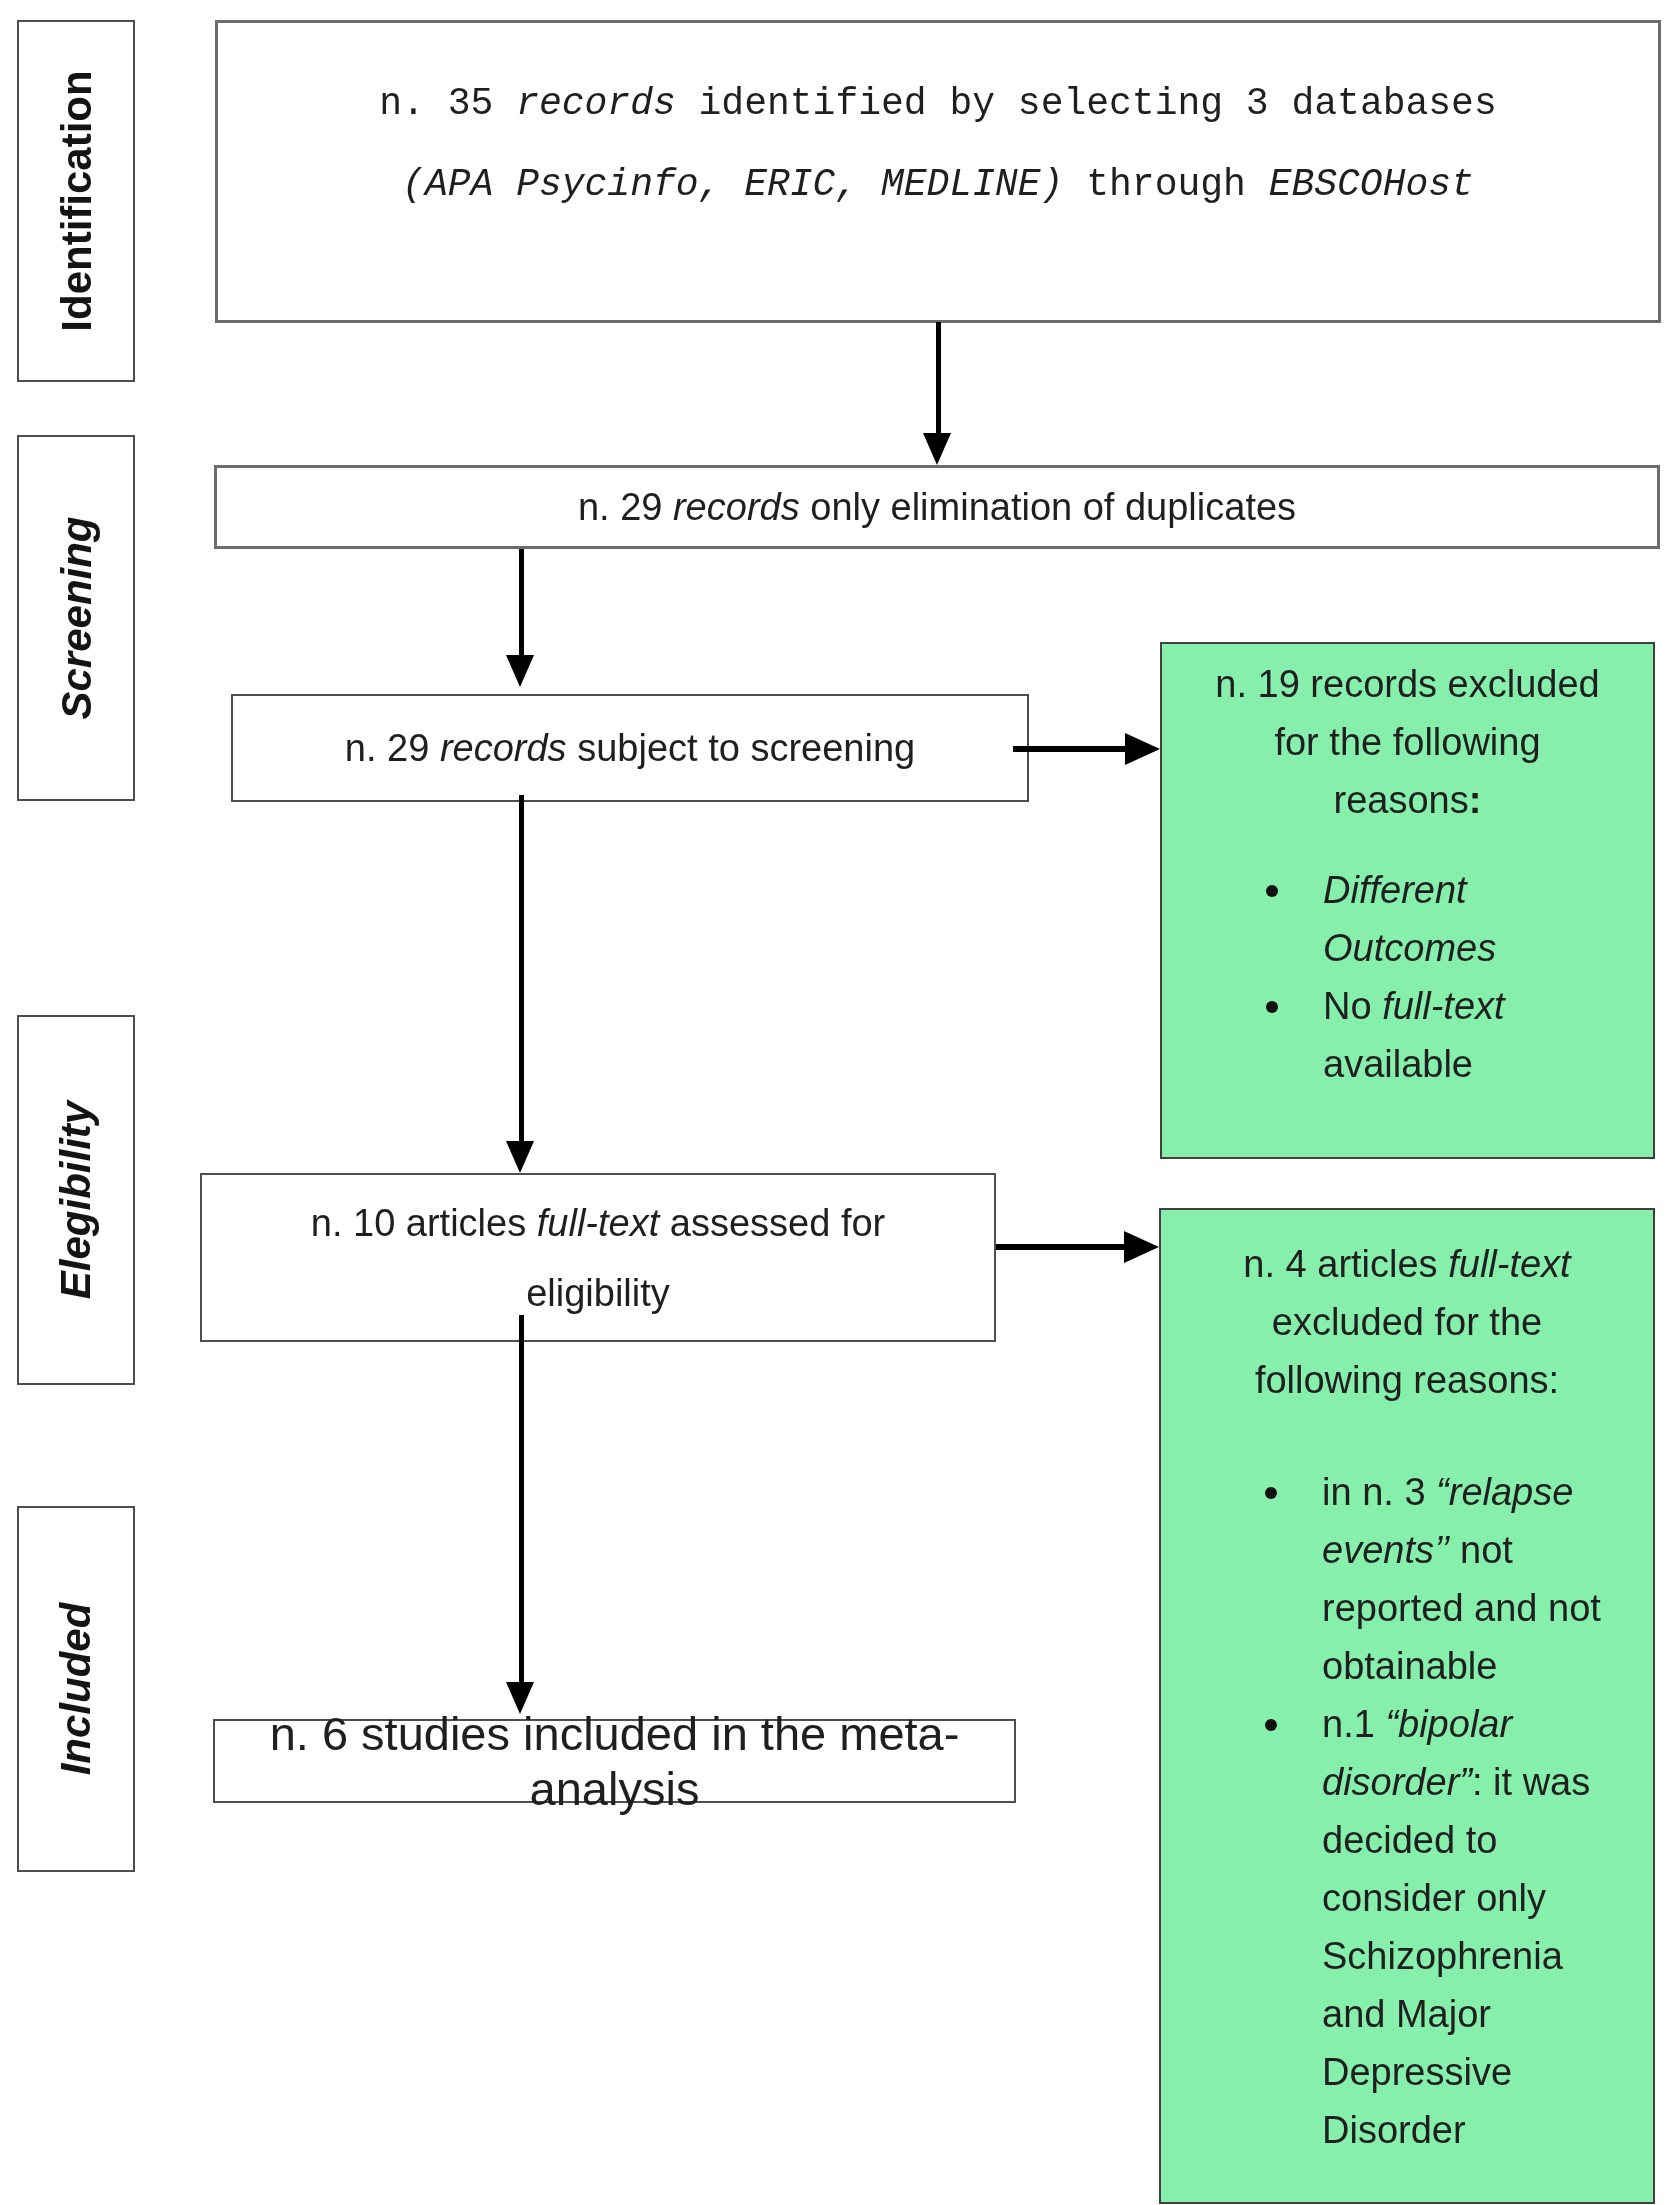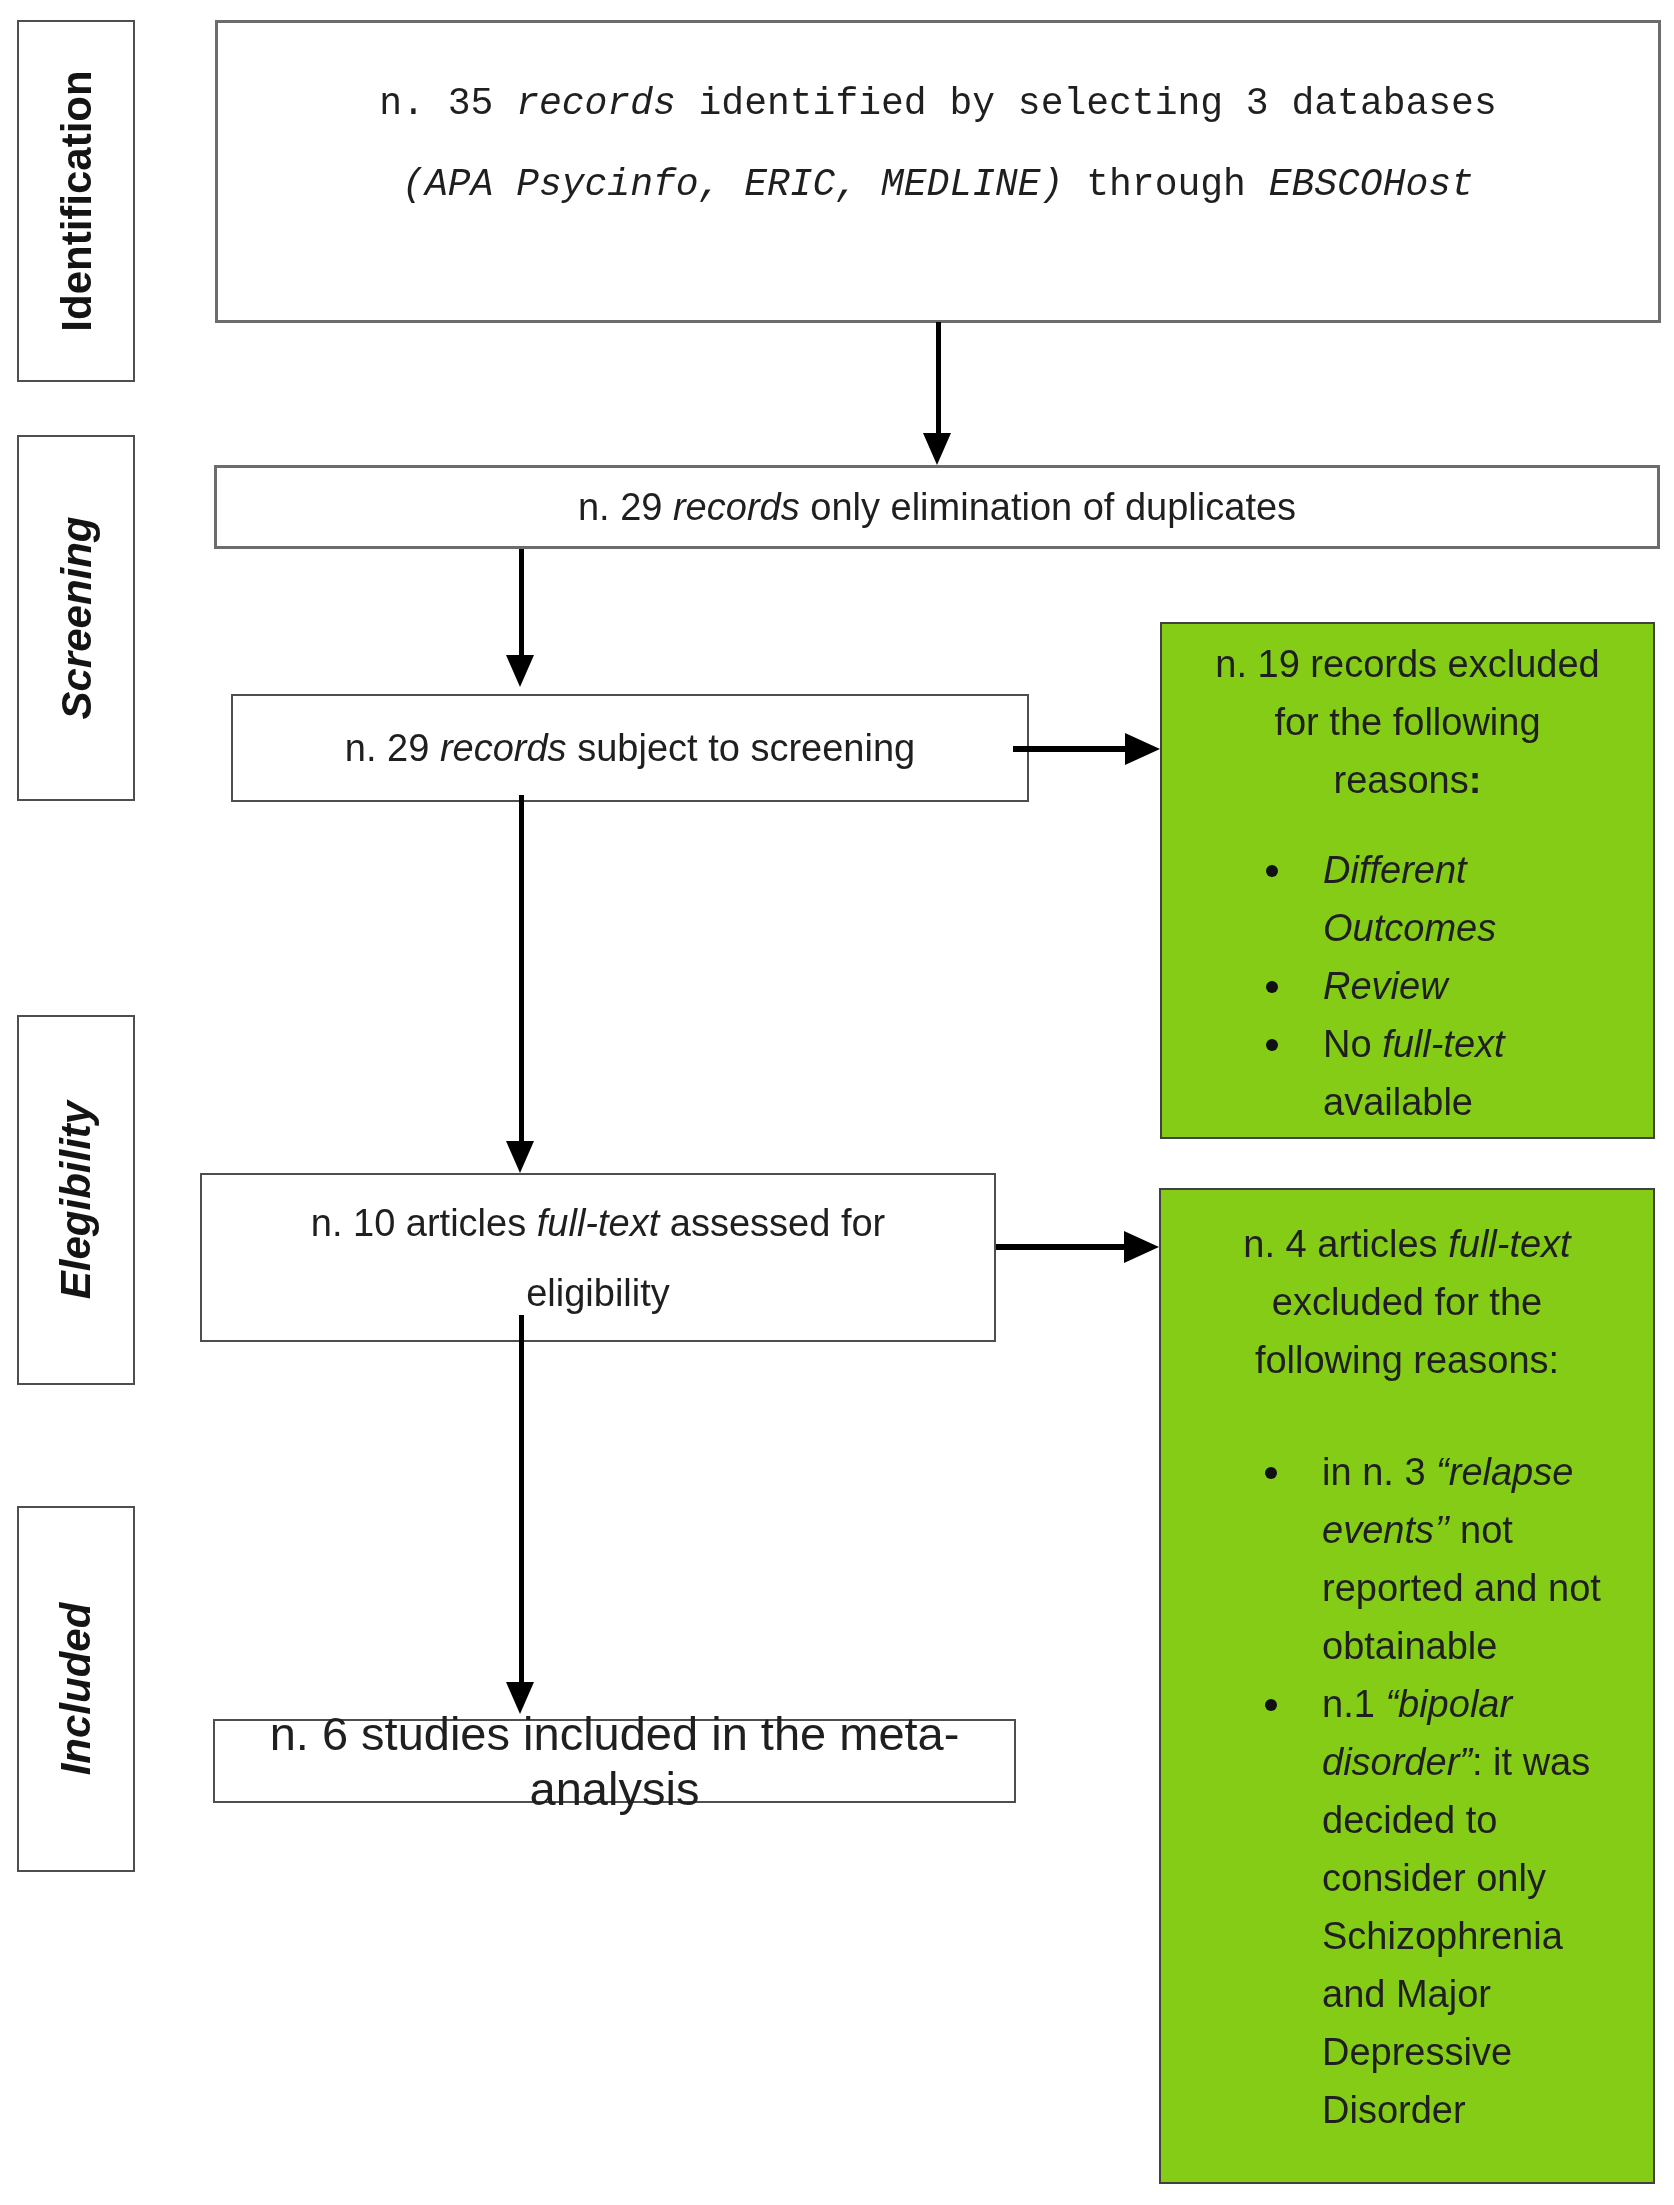--- a/index.html
+++ b/index.html
@@ -47,24 +47,25 @@
   .b-wide{border:3.5px solid #6c6c6c;}
   .b-mid{border:2.8px solid #4e4e4e;}
   #box-identified{justify-content:flex-start;padding-top:40px;line-height:81px;font-family:Liberation Mono, monospace;}
   #box-fulltext{line-height:70px;}
   #box-included-final{font-size:47px;}
   
   .rbox{
     position:absolute;
     box-sizing:border-box;
     border:2.8px solid #414141;
-    background:#84cc16;
+    background:#86efac;
     font-size:38px;
     line-height:58px;
     color:#1f1f1f;
+    margin-top:20px;
   }
   .rb-head{text-align:center;padding:11px 14px 0 14px;}
   #rbox-eligibility .rb-head{padding-top:25px;}
   .rb-list{margin-top:32px;padding:0 19.5px 0 104px;text-align:left;}
   #rbox-eligibility .rb-list{margin-top:54px;}
   .rb-item{position:relative;padding-left:57px;}
   .rb-item::before{
     content:"";
     position:absolute;
     left:0;
@@ -144,23 +145,20 @@
     <div class="rb-head">
       <div>n. 19 records excluded</div>
       <div>for the following</div>
       <div><span>reasons</span><span class="bd">:</span></div>
     </div>
     <div class="rb-list">
       <div class="rb-item">
         <span class="it">Different Outcomes</span>
       </div>
       <div class="rb-item">
-        <span class="it">Review</span>
-      </div>
-      <div class="rb-item">
         <span>No </span><span class="it">full-text</span><span> available</span>
       </div>
     </div>
   </div>
 
   <div class="vline" style="left:519px;top:795px;height:347px;"></div>
   <div class="vhead" style="left:506px;top:1141px;"></div>
 
   <div class="fbox b-mid" id="box-fulltext" style="left:200px;top:1173px;width:796px;height:169px;">
     <div>

